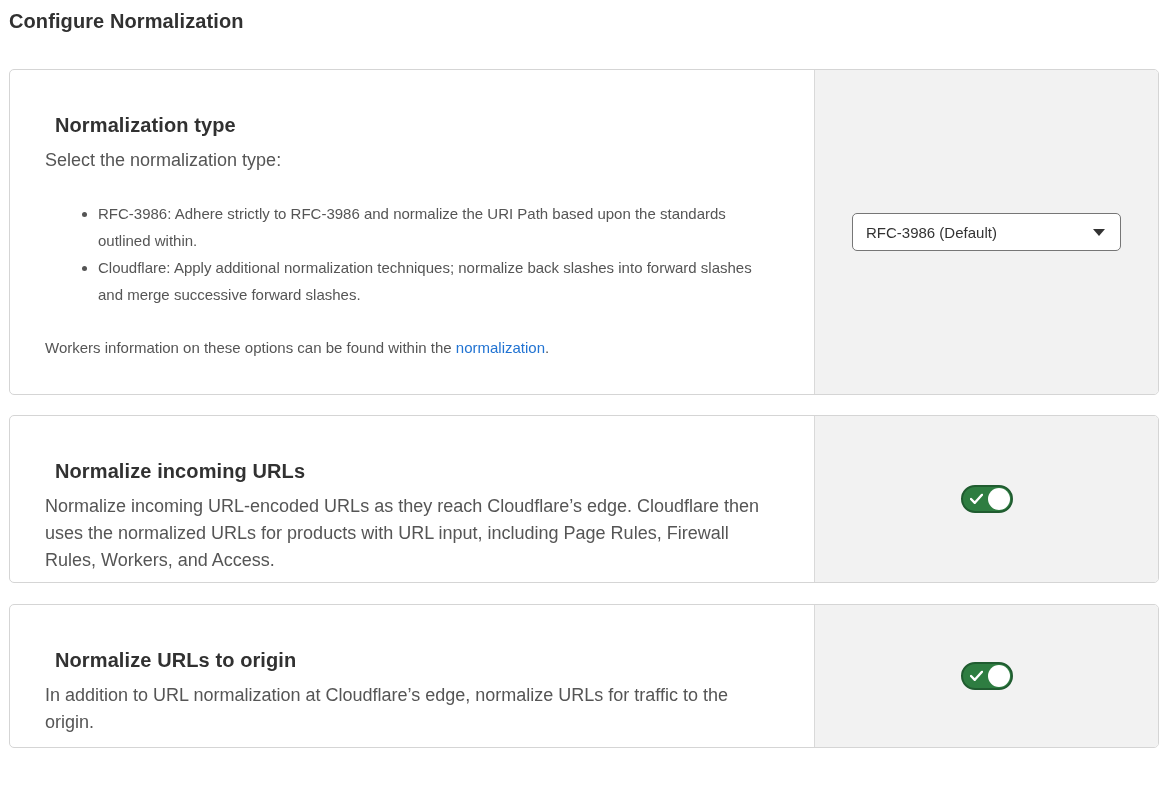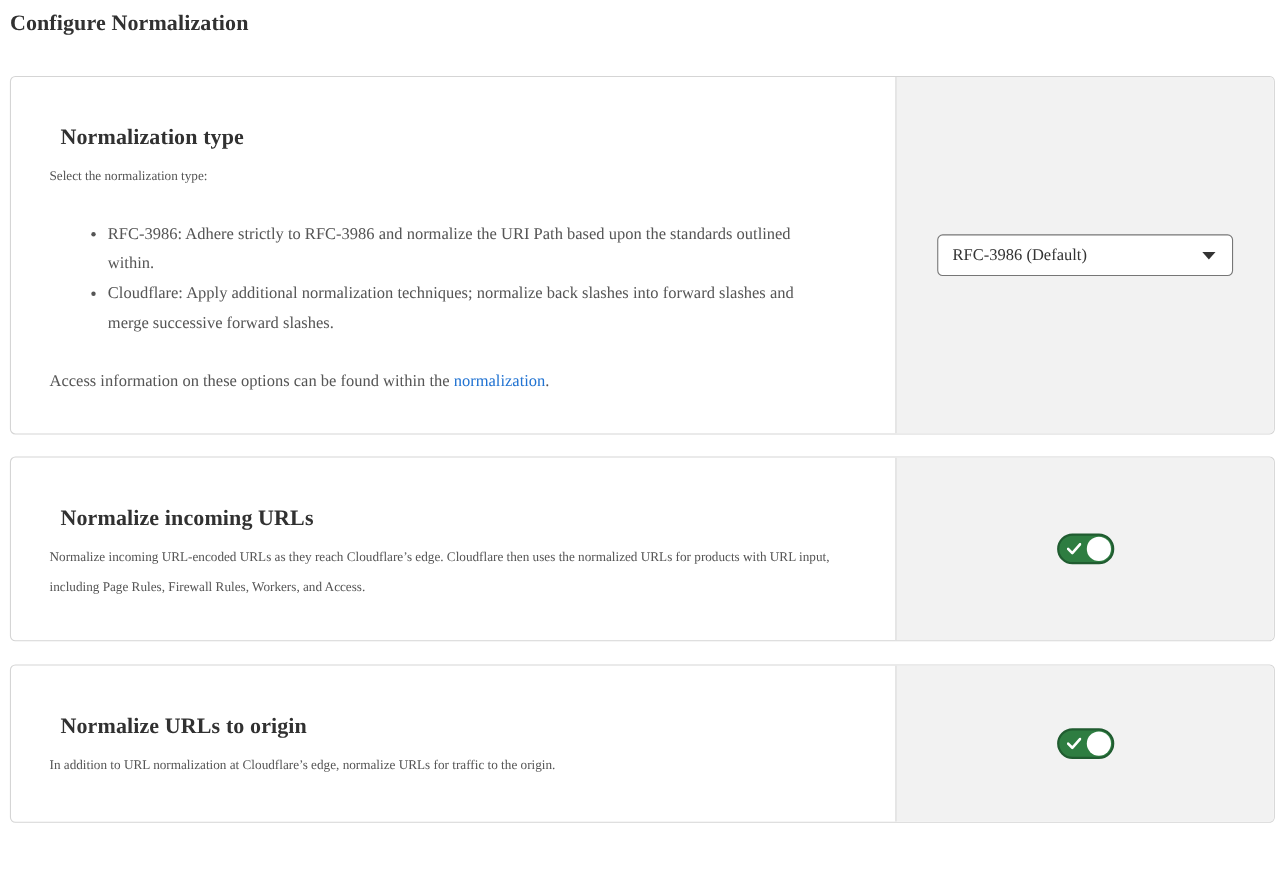--- a/index.html
+++ b/index.html
@@ -7,21 +7,20 @@
     margin: 0;
     padding: 0;
     background: #ffffff;
     font-family: "Liberation Sans", sans-serif;
   }
   .page {
     width: 1167px;
     height: 797px;
     padding: 8px 8px 0 9px;
     overflow: hidden;
-    font-family: Liberation Serif, serif;
   }
   .page-title {
     font-size: 20px;
     font-weight: 700;
     color: #313131;
     margin: 2px 0 0 0;
     letter-spacing: 0.1px;
   }
   .card {
     display: flex;
@@ -51,21 +50,21 @@
     justify-content: center;
   }
   .card-heading {
     font-size: 20px;
     font-weight: 700;
     color: #313131;
     margin: 10px;
     letter-spacing: 0.1px;
   }
   .card-text, .card-intro {
-    font-size: 12px;
+    font-size: 18px;
     line-height: 27px;
     color: #555555;
     margin: 10px 0 0 0;
     max-width: 730px;
   }
   .bullet-list {
     margin: 26px 0 0 0;
     padding-left: 53px;
     color: #555555;
   }
@@ -152,21 +151,21 @@
   <h1 class="page-title">Configure Normalization</h1>
 
   <section class="card card-1">
     <div class="card-left">
       <h2 class="card-heading">Normalization type</h2>
       <p class="card-intro">Select the normalization type:</p>
       <ul class="bullet-list">
         <li>RFC-3986: Adhere strictly to RFC-3986 and normalize the URI Path based upon the standards outlined within.</li>
         <li>Cloudflare: Apply additional normalization techniques; normalize back slashes into forward slashes and merge successive forward slashes.</li>
       </ul>
-      <p class="footer-line"><span>Access information on these options can be found within the </span><a class="doc-link">normalization</a><span>.</span></p>
+      <p class="footer-line"><span>Workers information on these options can be found within the </span><a class="doc-link">normalization</a><span>.</span></p>
     </div>
     <div class="card-right">
       <div class="select-control" role="combobox">
         <span class="select-value">RFC-3986 (Default)</span>
         <span class="caret-down"></span>
       </div>
     </div>
   </section>
 
   <section class="card card-2">

